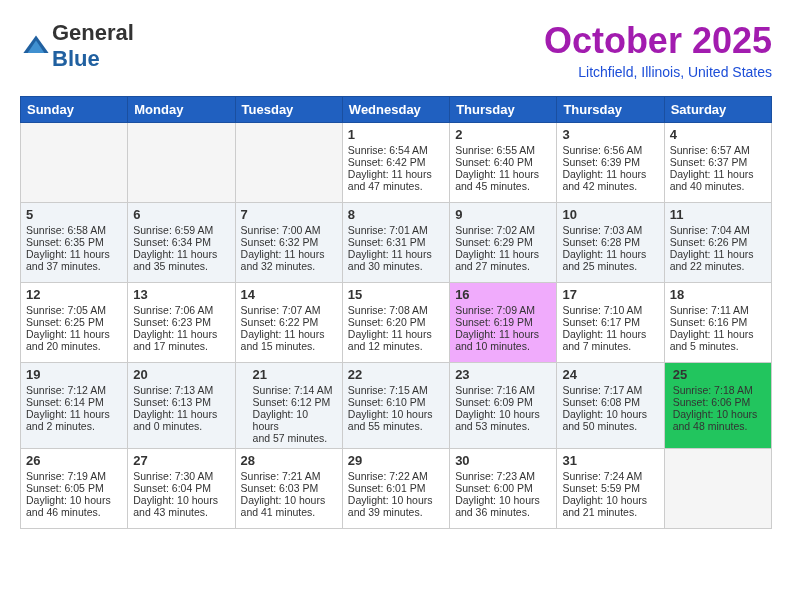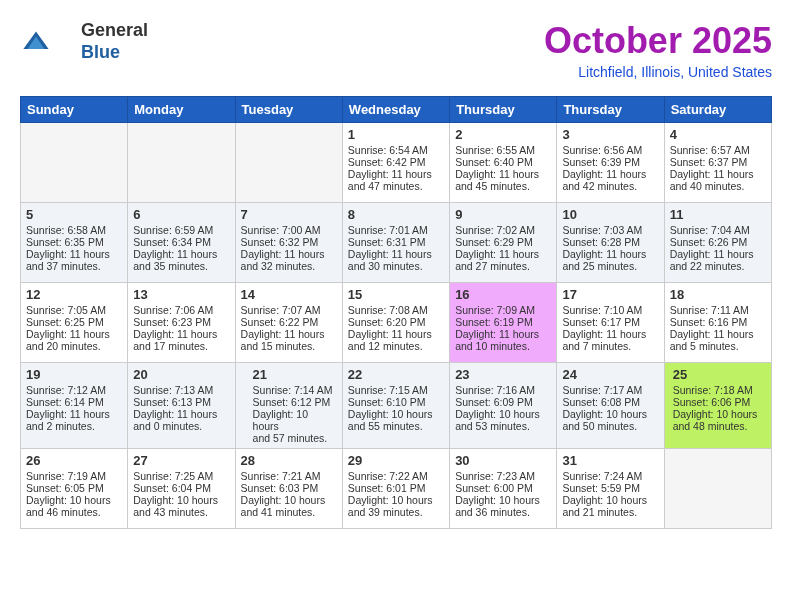--- a/index.html
+++ b/index.html
@@ -14,24 +14,23 @@
       display: flex;
       justify-content: space-between;
       align-items: flex-start;
       margin-bottom: 16px;
     }
     .logo {
       display: flex;
       align-items: center;
     }
     .logo-text {
-      font-size: 18px;
+      font-size: 22px;
       font-weight: bold;
       line-height: 1.2;
-      margin-left: 29px;
     }
     .logo-general { color: #333; }
     .logo-blue { color: #2060a0; }
     .logo-icon {
       width: 28px;
       height: 28px;
       margin-left: 2px;
       margin-right: 2px;
     }
     .title-block {
@@ -282,39 +281,39 @@
           <div>Daylight: 10 hours</div>
           <div>and 53 minutes.</div>
         </td>
         <td style="background: rgb(240, 244, 248);">
           <span class="day-number">24</span>
           <div>Sunrise: 7:17 AM</div>
           <div>Sunset: 6:08 PM</div>
           <div>Daylight: 10 hours</div>
           <div>and 50 minutes.</div>
         </td>
-        <td style="background: #bef264; padding-left: 8px;">
+        <td style="background: #22c55e; padding-left: 8px;">
           <span class="day-number">25</span>
           <div>Sunrise: 7:18 AM</div>
           <div>Sunset: 6:06 PM</div>
           <div>Daylight: 10 hours</div>
           <div>and 48 minutes.</div>
         </td>
       </tr>
       <tr>
         <td style="background: rgb(255, 255, 255);">
           <span class="day-number">26</span>
           <div>Sunrise: 7:19 AM</div>
           <div>Sunset: 6:05 PM</div>
           <div>Daylight: 10 hours</div>
           <div>and 46 minutes.</div>
         </td>
         <td style="background: rgb(255, 255, 255);">
           <span class="day-number">27</span>
-          <div>Sunrise: 7:25 AM</div>
+          <div>Sunrise: 7:30 AM</div>
           <div>Sunset: 6:04 PM</div>
           <div>Daylight: 10 hours</div>
           <div>and 43 minutes.</div>
         </td>
         <td style="background: rgb(255, 255, 255);">
           <span class="day-number">28</span>
           <div>Sunrise: 7:21 AM</div>
           <div>Sunset: 6:03 PM</div>
           <div>Daylight: 10 hours</div>
           <div>and 41 minutes.</div>

